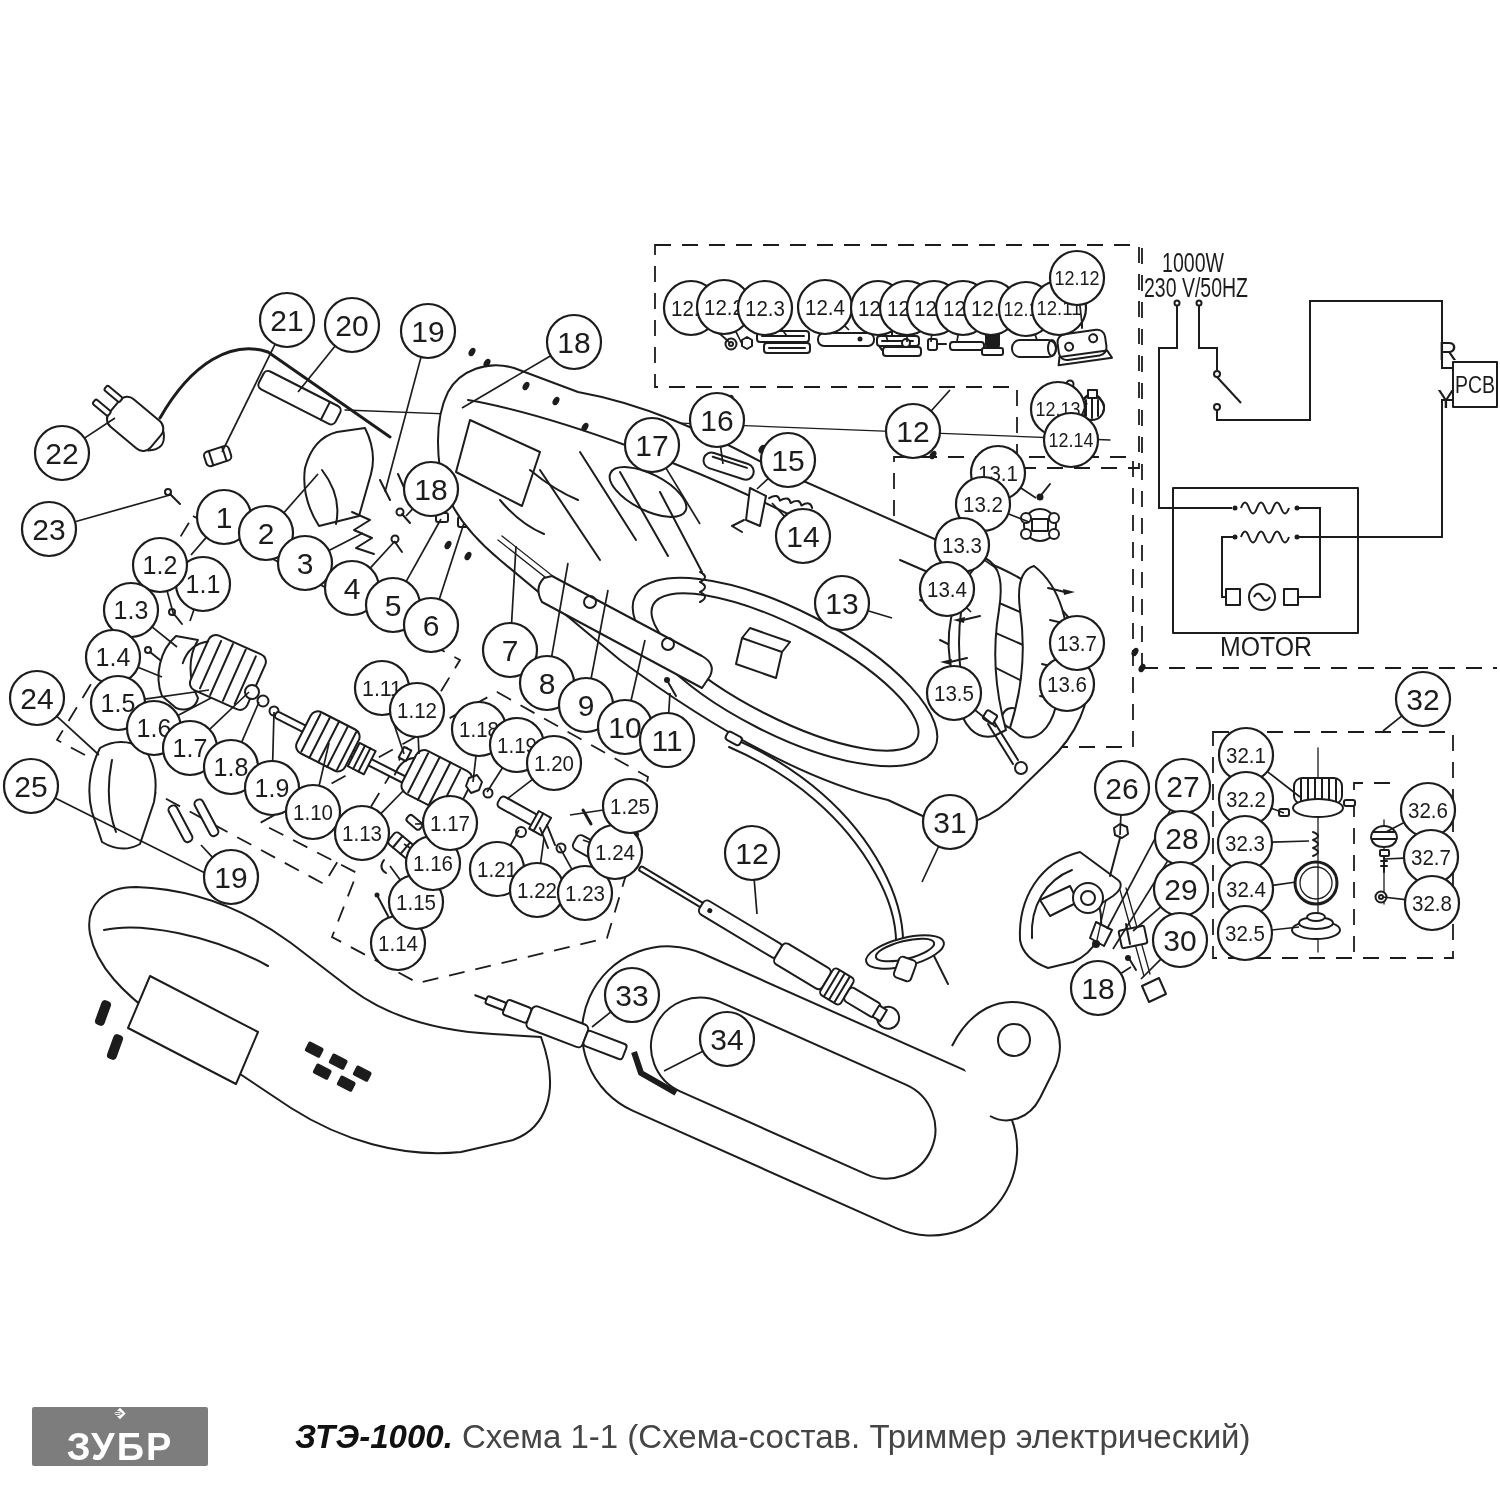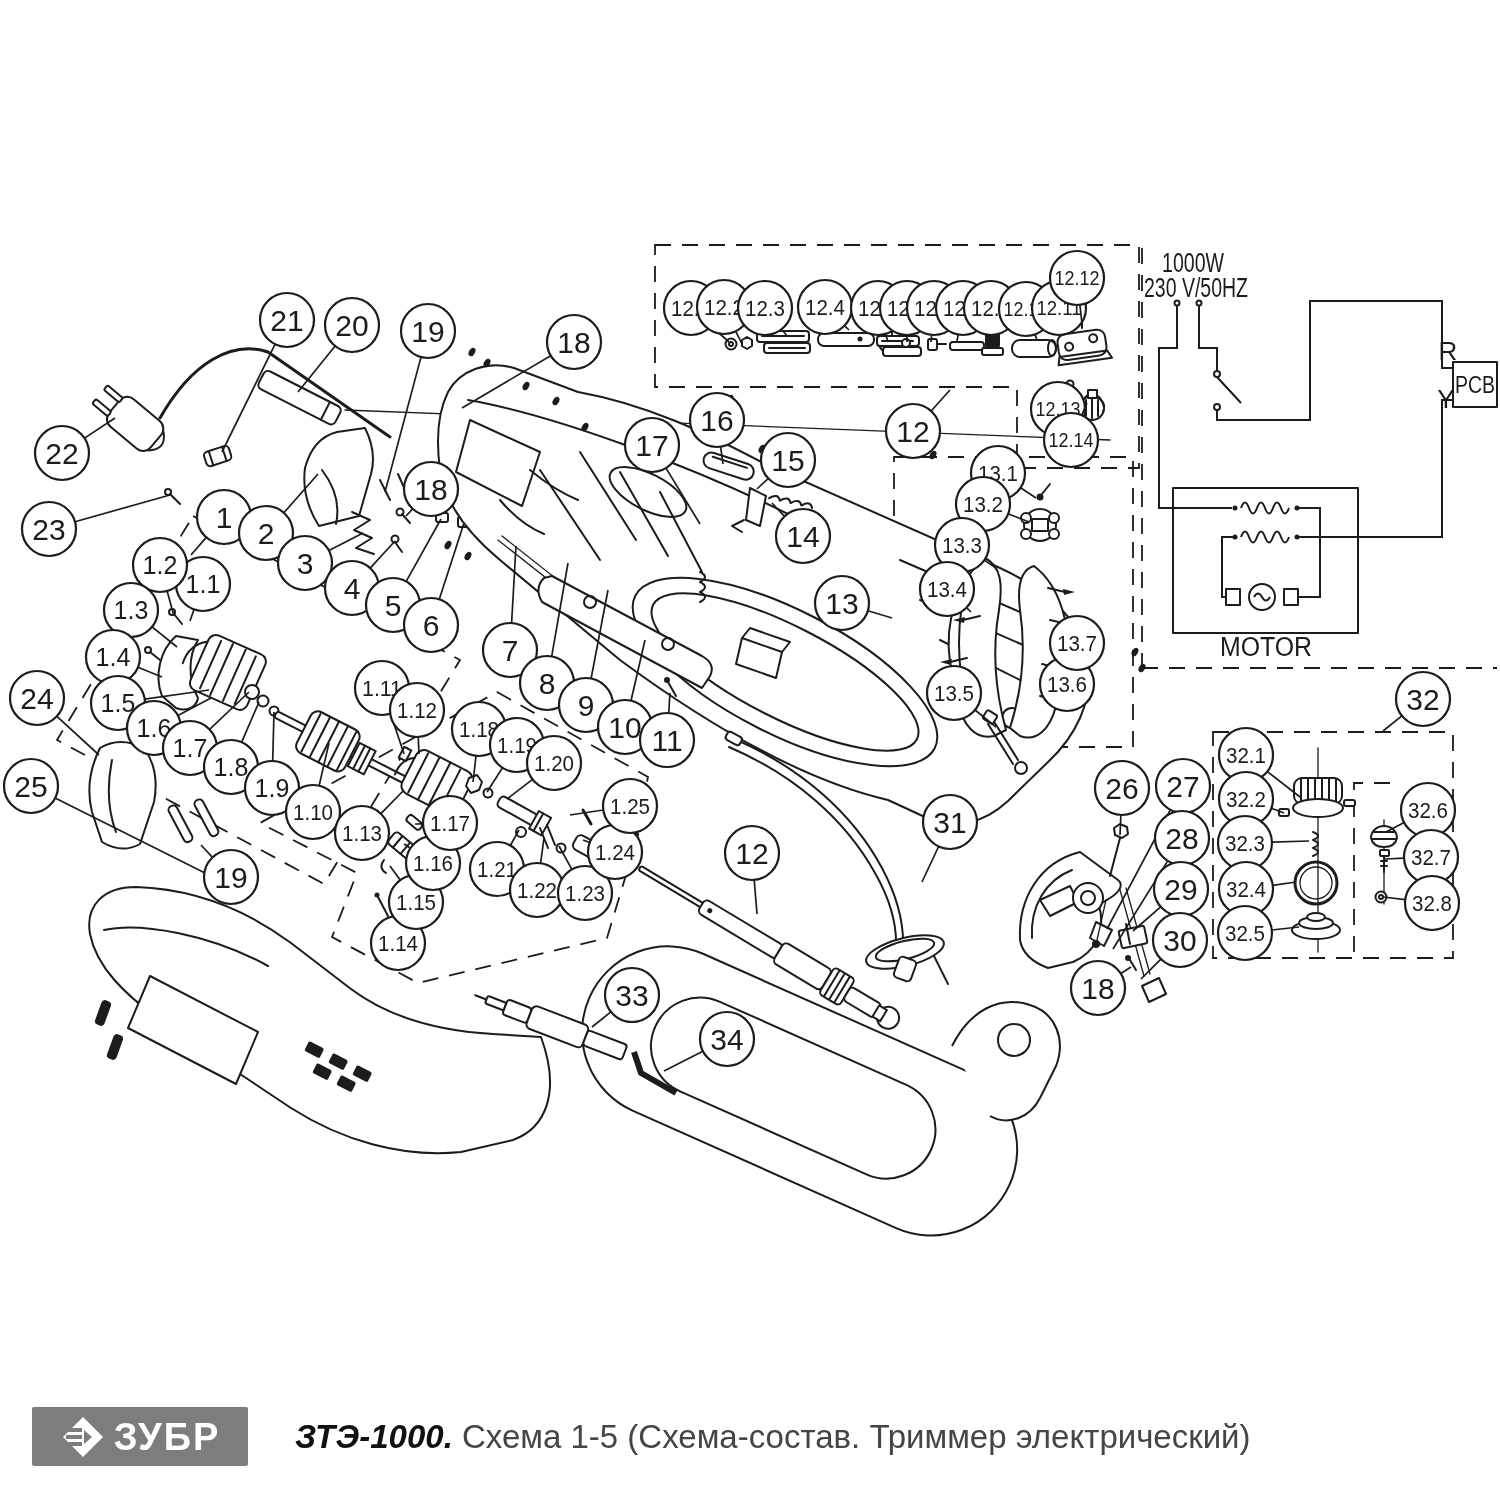--- a/index.html
+++ b/index.html
@@ -8,22 +8,22 @@
   svg text{font-family:"Liberation Sans",sans-serif;}
   .ln{fill:none;stroke:#1c1c1c;stroke-width:2;stroke-linecap:round;stroke-linejoin:round;}
   .fw{fill:#ffffff;stroke:#1c1c1c;stroke-width:2;stroke-linejoin:round;}
   .fd{fill:#1c1c1c;stroke:none;}
   .thin{stroke-width:1.3;}
   .thick{stroke-width:3;}
   .dash{fill:none;stroke:#1c1c1c;stroke-width:1.8;stroke-dasharray:16 11;}
   .wire{fill:none;stroke:#1c1c1c;stroke-width:2;}
   .wtext{fill:#1c1c1c;}
   footer{position:absolute;left:0;top:1398px;width:1500px;height:102px;background:#fff;}
-  .logo-box{position:absolute;left:32px;top:9px;width:216px;height:59px;border-radius:2px;
-            display:flex;align-items:center;justify-content:center;gap:8px;}
+  .logo-box{position:absolute;left:32px;top:9px;width:176px;height:59px;border-radius:2px;
+            display:flex;align-items:center;justify-content:center;gap:8px;flex-direction:column;}
   .logo-text{color:#fff;font-weight:bold;font-size:38px;letter-spacing:2px;line-height:1;}
   .cap{position:absolute;left:295px;top:20px;white-space:nowrap;font-size:33px;}
   .cap .model{font-weight:bold;color:#111;font-style:italic;}
   .cap .subtitle{font-weight:normal;}
 </style>
 </head>
 <body>
 
 <div class="page">
 <svg id="diagram" width="1500" height="1500" viewBox="0 0 1500 1500">
@@ -951,16 +951,16 @@
       <rect x="6" y="14" width="16" height="4" fill="#7d7d7d"></rect>
       <rect x="6" y="21" width="16" height="4" fill="#7d7d7d"></rect>
       <rect x="6" y="28" width="16" height="4" fill="#7d7d7d"></rect>
       <polygon points="26,10 26,36 40,23" fill="#ffffff"></polygon>
       <polygon points="24,16 24,30 32,23" fill="#7d7d7d"></polygon>
     </svg>
     <span class="logo-text">ЗУБР</span>
   </div>
   <div class="cap">
     <span class="model">ЗТЭ-1000.</span>
-    <span class="subtitle" id="subtitle" style="color: rgb(69, 69, 69);">Схема 1-5 (Схема-состав. Триммер электрический)</span>
+    <span class="subtitle" id="subtitle" style="color: rgb(69, 69, 69);">Схема 1-1 (Схема-состав. Триммер электрический)</span>
   </div>
 </footer>
 </div>
 
 </body></html>

